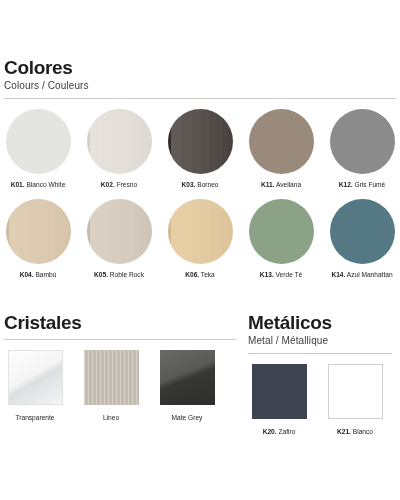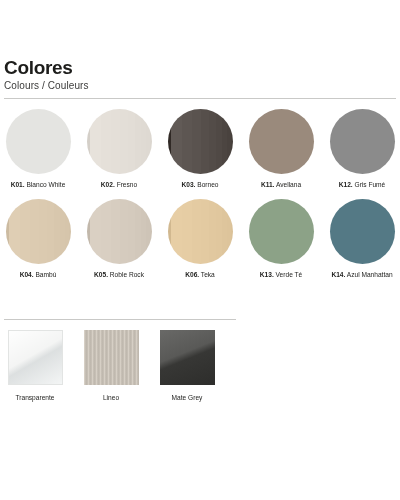--- a/index.html
+++ b/index.html
@@ -192,20 +192,21 @@
         <b>K14.</b>
         <span>Azul Manhattan</span>
       </div>
     </div>
   </div>
 
   <div class="bottom">
 
     <div class="col-left">
       <div class="section-head">
+        <div class="section-title">Cristales</div>
         <div class="rule"></div>
       </div>
       <div class="tile-row">
         <div class="tile-cell">
           <div class="tile" id="g0" style="background: linear-gradient(150deg, rgba(255, 255, 255, 0.95) 0%, rgba(255, 255, 255, 0.3) 45%, rgba(214, 218, 219, 0.75) 55%, rgba(244, 246, 246, 0.9) 100%), rgb(239, 240, 239); border: 1px solid rgb(226, 228, 227); box-sizing: border-box;"></div>
           <div class="tile-cap">
             <span>Transparente</span>
           </div>
         </div>
         <div class="tile-cell">
@@ -216,15 +217,38 @@
         </div>
         <div class="tile-cell">
           <div class="tile" id="g2" style="background: linear-gradient(158deg, rgb(105, 105, 103) 0%, rgb(89, 89, 87) 42%, rgb(55, 55, 53) 52%, rgb(45, 45, 43) 100%);"></div>
           <div class="tile-cap">
             <span>Mate Grey</span>
           </div>
         </div>
       </div>
     </div>
 
+    <div class="col-right">
+      <div class="section-head">
+        <div class="section-title">Metálicos</div>
+        <div class="section-sub">Metal / Métallique</div>
+        <div class="rule"></div>
+      </div>
+      <div class="tile-row">
+        <div class="tile-cell">
+          <div class="tile" id="m0" style="background: rgb(62, 68, 80);"></div>
+          <div class="tile-cap">
+            <b>K20.</b>
+            <span>Zafiro</span>
+          </div>
+        </div>
+        <div class="tile-cell">
+          <div class="tile" id="m1" style="background: rgb(255, 255, 255); border: 1px solid rgb(208, 208, 206); box-sizing: border-box;"></div>
+          <div class="tile-cap">
+            <b>K21.</b>
+            <span>Blanco</span>
+          </div>
+        </div>
+      </div>
+    </div>
 
   </div>
 </div>
 
 </body></html>

